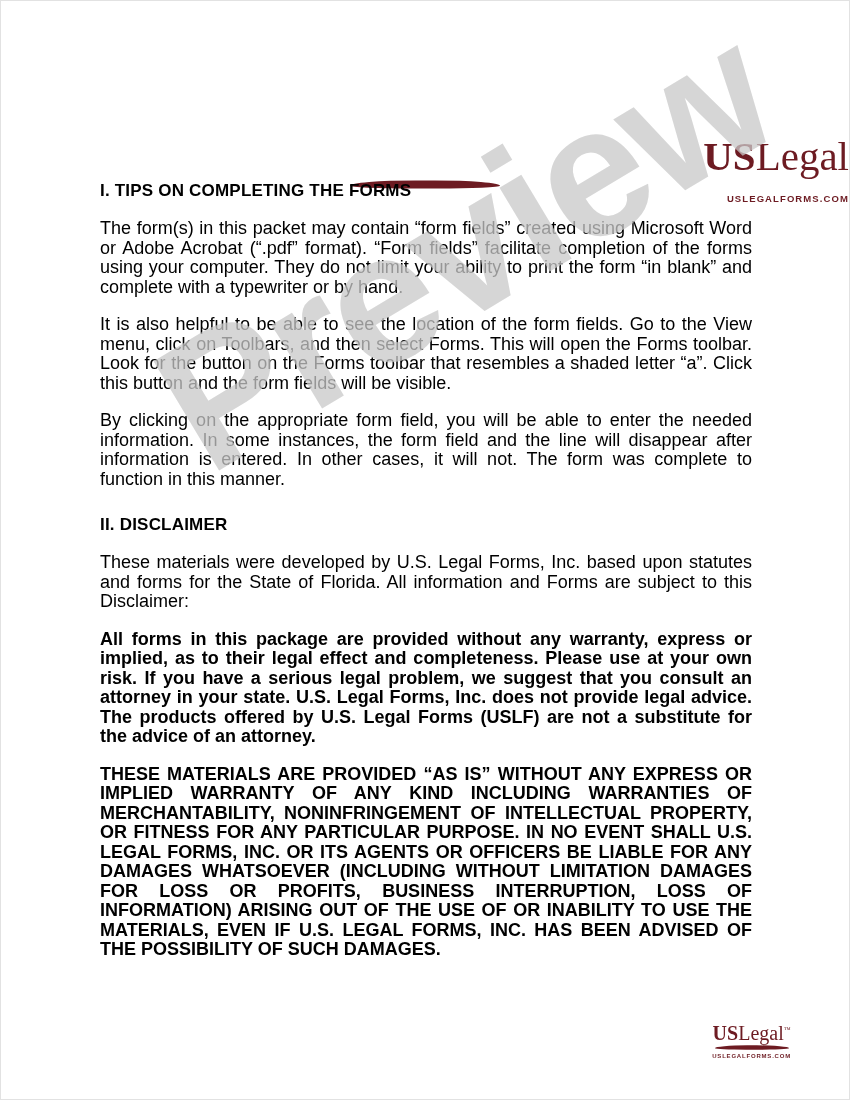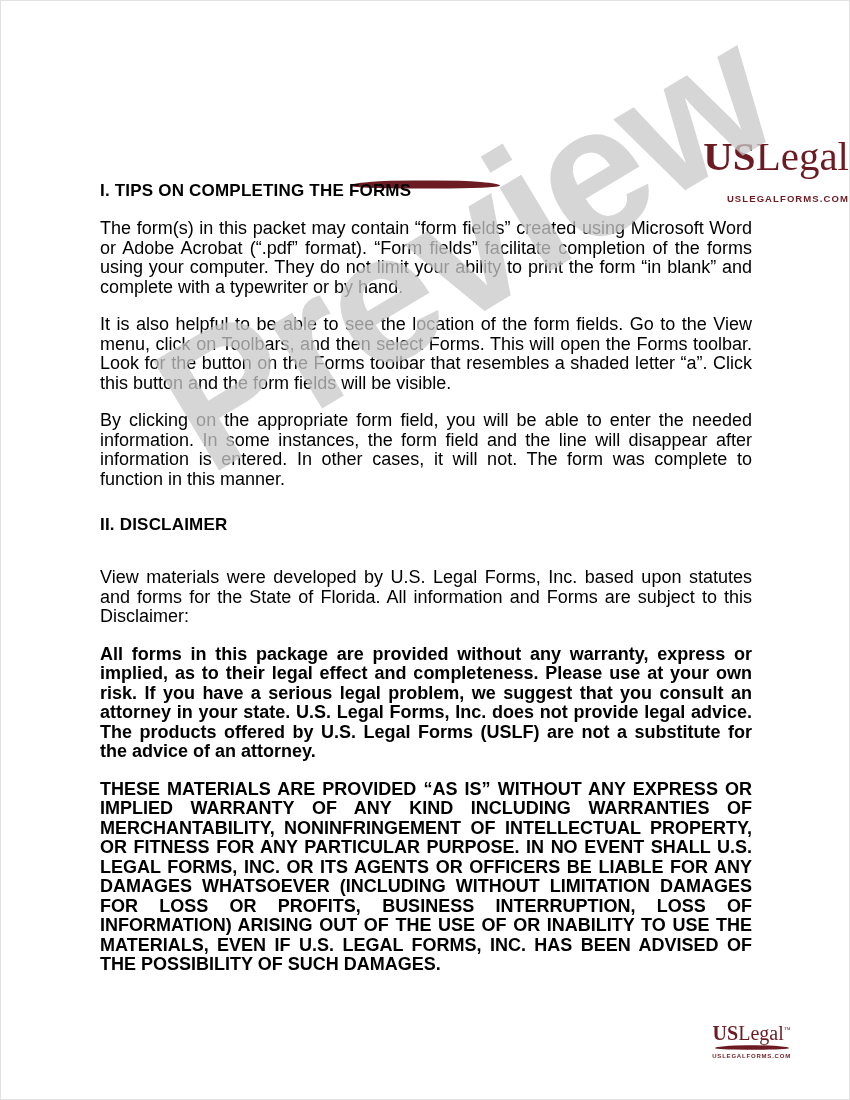--- a/index.html
+++ b/index.html
@@ -98,21 +98,21 @@
     z-index: 3;
   }
   .section-heading {
     font-size: 17px;
     font-weight: bold;
     margin: 0 0 18px 0;
     letter-spacing: 0.2px;
   }
   .section-heading.second {
     margin-top: 26px;
-    margin-bottom: 33px;
+    margin-bottom: 18px;
   }
   p.para {
     font-size: 18px;
     line-height: 19.5px;
     margin: 0 0 18px 0;
     text-align: justify;
   }
   p.para.bold {
     font-weight: bold;
   }
@@ -172,21 +172,21 @@
   <div class="content">
 
     <h2 class="section-heading">I. TIPS ON COMPLETING THE FORMS</h2>
 
     <p class="para">The form(s) in this packet may contain “form fields” created using Microsoft Word or Adobe Acrobat (“.pdf” format). “Form fields” facilitate completion of the forms using your computer. They do not limit your ability to print the form “in blank” and complete with a typewriter or by hand.</p>
     <p class="para">It is also helpful to be able to see the location of the form fields. Go to the View menu, click on Toolbars, and then select Forms. This will open the Forms toolbar. Look for the button on the Forms toolbar that resembles a shaded letter “a”. Click this button and the form fields will be visible.</p>
     <p class="para">By clicking on the appropriate form field, you will be able to enter the needed information. In some instances, the form field and the line will disappear after information is entered. In other cases, it will not. The form was complete to function in this manner.</p>
 
     <h2 class="section-heading second">II. DISCLAIMER</h2>
 
-    <p class="para">View materials were developed by U.S. Legal Forms, Inc. based upon statutes and forms for the State of Florida. All information and Forms are subject to this Disclaimer:</p>
+    <p class="para">These materials were developed by U.S. Legal Forms, Inc. based upon statutes and forms for the State of Florida. All information and Forms are subject to this Disclaimer:</p>
     <p class="para bold">All forms in this package are provided without any warranty, express or implied, as to their legal effect and completeness. Please use at your own risk. If you have a serious legal problem, we suggest that you consult an attorney in your state.  U.S. Legal Forms, Inc. does not provide legal advice. The products offered by U.S. Legal Forms (USLF) are not a substitute for the advice of an attorney.</p>
     <p class="para caps">THESE MATERIALS ARE PROVIDED “AS IS” WITHOUT ANY EXPRESS OR IMPLIED WARRANTY OF ANY KIND INCLUDING WARRANTIES OF MERCHANTABILITY, NONINFRINGEMENT OF INTELLECTUAL PROPERTY, OR FITNESS FOR ANY PARTICULAR PURPOSE. IN NO EVENT SHALL U.S. LEGAL FORMS, INC. OR ITS AGENTS OR OFFICERS BE LIABLE FOR ANY DAMAGES WHATSOEVER (INCLUDING WITHOUT LIMITATION DAMAGES FOR LOSS OR PROFITS, BUSINESS INTERRUPTION, LOSS OF INFORMATION) ARISING OUT OF THE USE OF OR INABILITY TO USE THE MATERIALS, EVEN IF U.S. LEGAL FORMS, INC. HAS BEEN ADVISED OF THE POSSIBILITY OF SUCH DAMAGES.</p>
 
   </div>
 
   <div class="watermark">
     <div class="watermark-text">Preview</div>
   </div>
 
   <div class="footer-logo">

